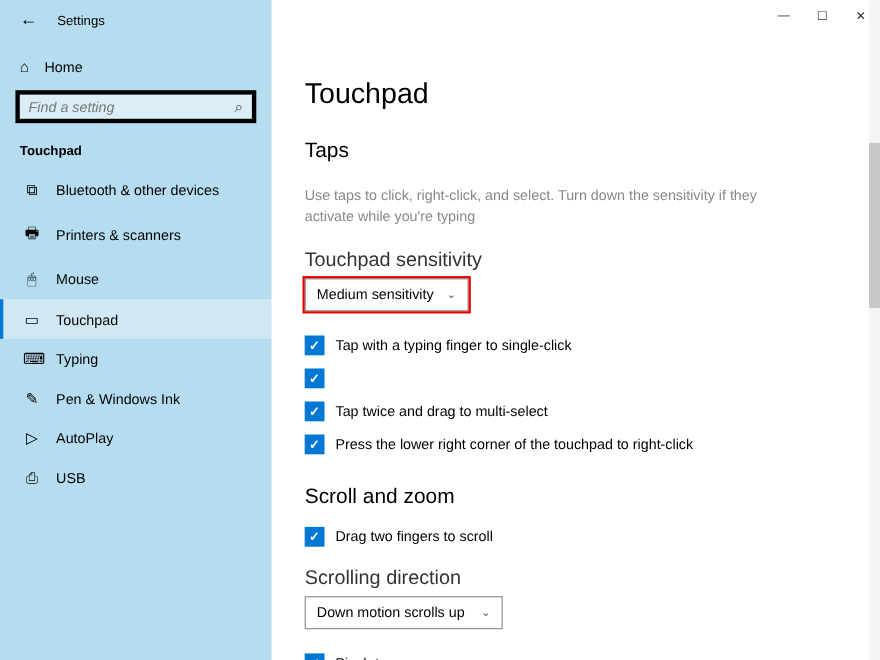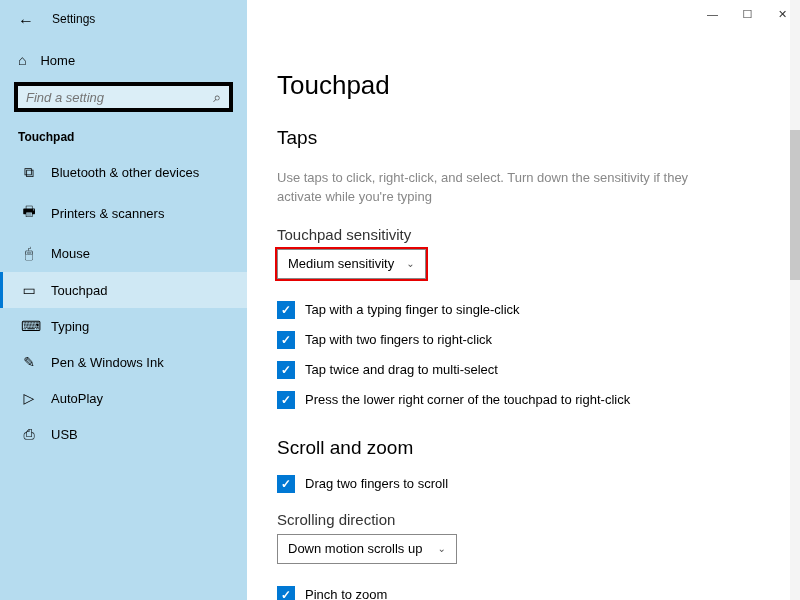--- a/index.html
+++ b/index.html
@@ -18,21 +18,21 @@
   .search { margin: 0 14px 18px 14px; display: flex; align-items: center; border: 4px solid #000000; background: rgba(255,255,255,0.5); height: 30px; padding: 0 8px; justify-content: space-between; }
   .search input { border: none; background: transparent; font-size: 13px; outline: none; width: 170px; font-style: italic; color: #666; }
   .search-glyph { font-size: 14px; color: #555; }
   .section-hdr { font-size: 12px; font-weight: 600; padding: 0 18px 10px 18px; }
   .nav-item { display: flex; align-items: center; gap: 14px; padding: 10px 16px 10px 18px; font-size: 13px; border-left: 3px solid transparent; cursor: default; }
   .nav-item.active { border-left-color: #0078d4; background: rgba(255,255,255,0.35); }
   .nav-icon { width: 16px; text-align: center; font-size: 14px; }
   .page-heading { font-size: 26px; font-weight: 400; margin-bottom: 26px; margin-top: 42px; }
   .subheading { font-size: 19px; font-weight: 400; margin-bottom: 20px; }
   .desc { font-size: 13px; color: #888; line-height: 1.45; margin-bottom: 19px; max-width: 420px; }
-  .label { font-size: 15px; color: #333; margin-bottom: 6px; }
+  .label { font-size: 18px; color: #333; margin-bottom: 6px; }
   .dropdown { display: inline-flex; align-items: center; justify-content: space-between; border: 1px solid #888; height: 30px; padding: 0 10px; font-size: 13px; min-width: 140px; gap: 12px; margin-bottom: 22px; }
   .dropdown.highlight { outline: 2px solid #e60000; outline-offset: 0; }
   .chev { font-size: 10px; color: #555; }
   .check-row { display: flex; align-items: center; gap: 10px; margin-bottom: 12px; font-size: 13px; }
   .checkbox { width: 18px; height: 18px; background: #0078d4; display: inline-flex; align-items: center; justify-content: center; color: #fff; font-size: 12px; font-weight: bold; }
   .scrollbar { position: absolute; right: 0; top: 0; width: 10px; height: 600px; background: #f4f4f4; }
   .scroll-thumb { position: absolute; right: 0; top: 130px; width: 10px; height: 150px; background: #c8c8c8; }
 </style>
 </head>
 <body>
@@ -104,21 +104,20 @@
       <span>Medium sensitivity</span>
       <span class="chev">⌄</span>
     </div>
 
     <div class="check-row">
       <span class="checkbox">✓</span>
       <span>Tap with a typing finger to single-click</span>
     </div>
     <div class="check-row">
       <span class="checkbox">✓</span>
-      <span>Tap with two fingers to right-click</span>
     </div>
     <div class="check-row">
       <span class="checkbox">✓</span>
       <span>Tap twice and drag to multi-select</span>
     </div>
     <div class="check-row" style="margin-bottom:28px;">
       <span class="checkbox">✓</span>
       <span>Press the lower right corner of the touchpad to right-click</span>
     </div>
 

